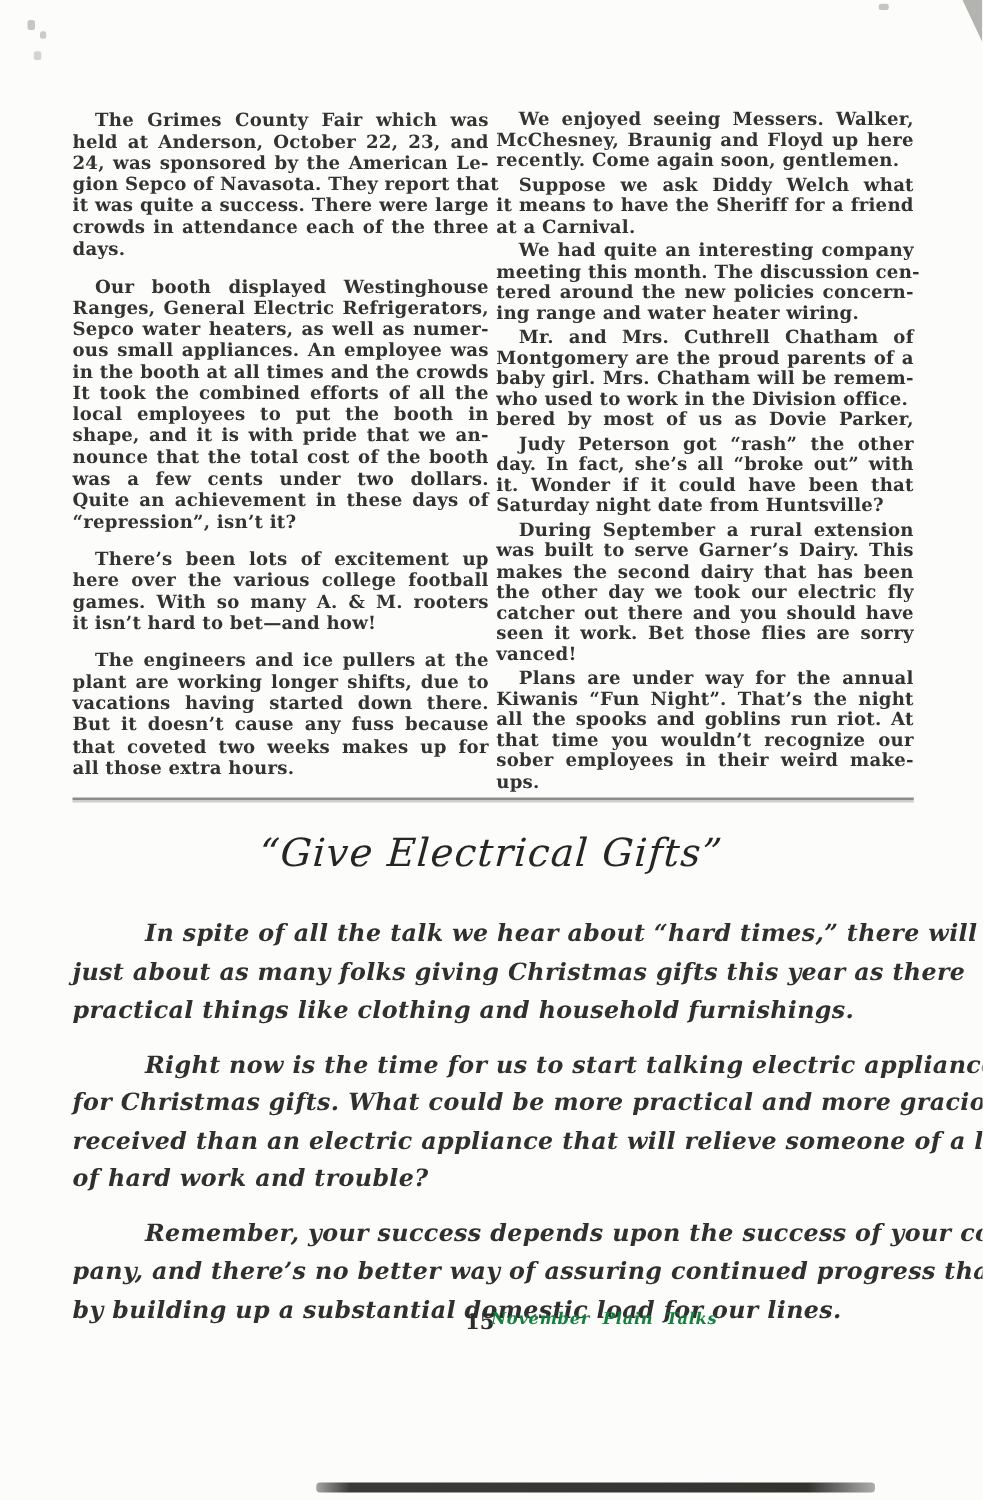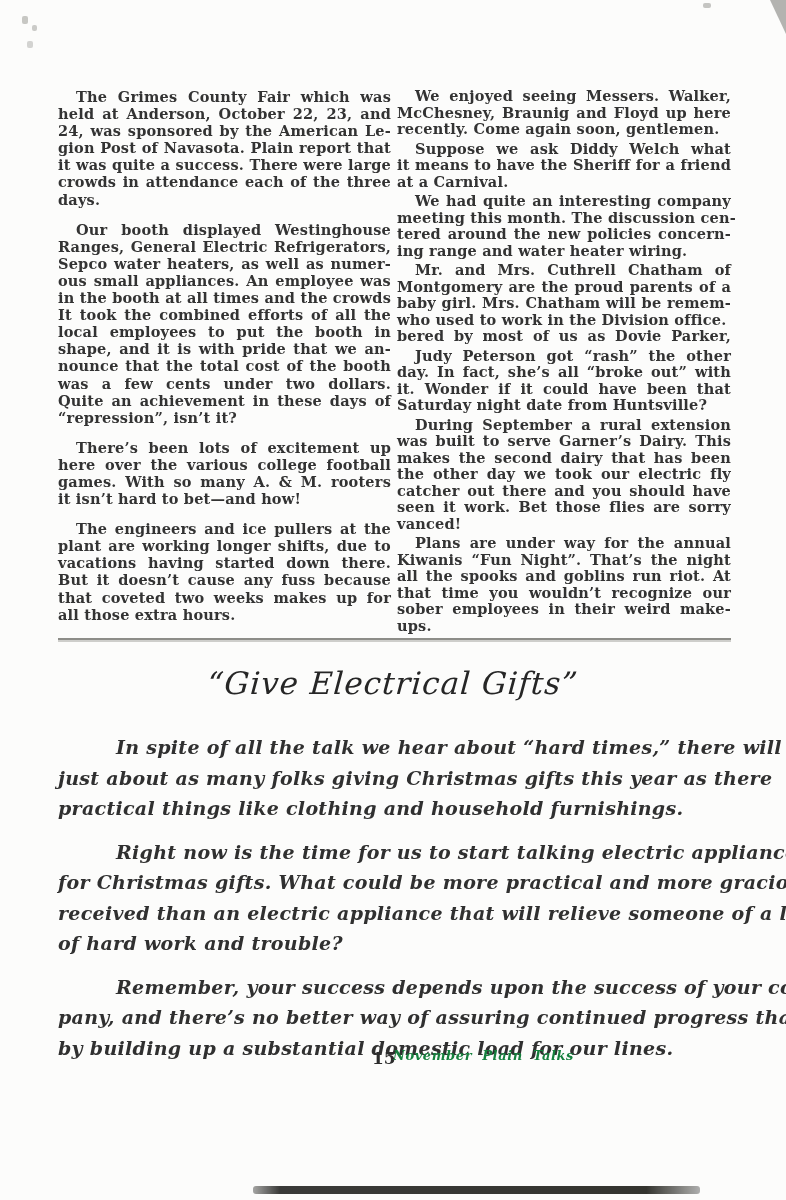--- a/index.html
+++ b/index.html
@@ -93,21 +93,21 @@
   <div class="artifact speck-b"></div>
   <div class="artifact speck-c"></div>
   <div class="artifact speck-d"></div>
   <div class="artifact corner-mark"></div>
 
   <div class="col col-left">
       <div class="para">
         <div class="line first">The Grimes County Fair which was</div>
         <div class="line">held at Anderson, October 22, 23, and</div>
         <div class="line">24, was sponsored by the American Le-</div>
-        <div class="line">gion Post of Navasota. Plain report that</div>
+        <div class="line">gion Sepco of Navasota. They report that</div>
         <div class="line">it was quite a success. There were large</div>
         <div class="line">crowds in attendance each of the three</div>
         <div class="line last">days.</div>
       </div>
       <div class="para">
         <div class="line first">Our booth displayed Westinghouse</div>
         <div class="line">Ranges, General Electric Refrigerators,</div>
         <div class="line">Sepco water heaters, as well as numer-</div>
         <div class="line">ous small appliances. An employee was</div>
         <div class="line">in the booth at all times and the crowds</div>

